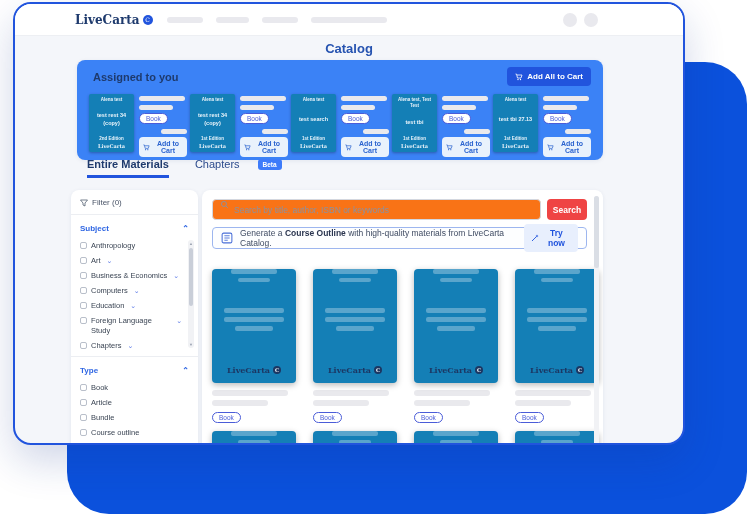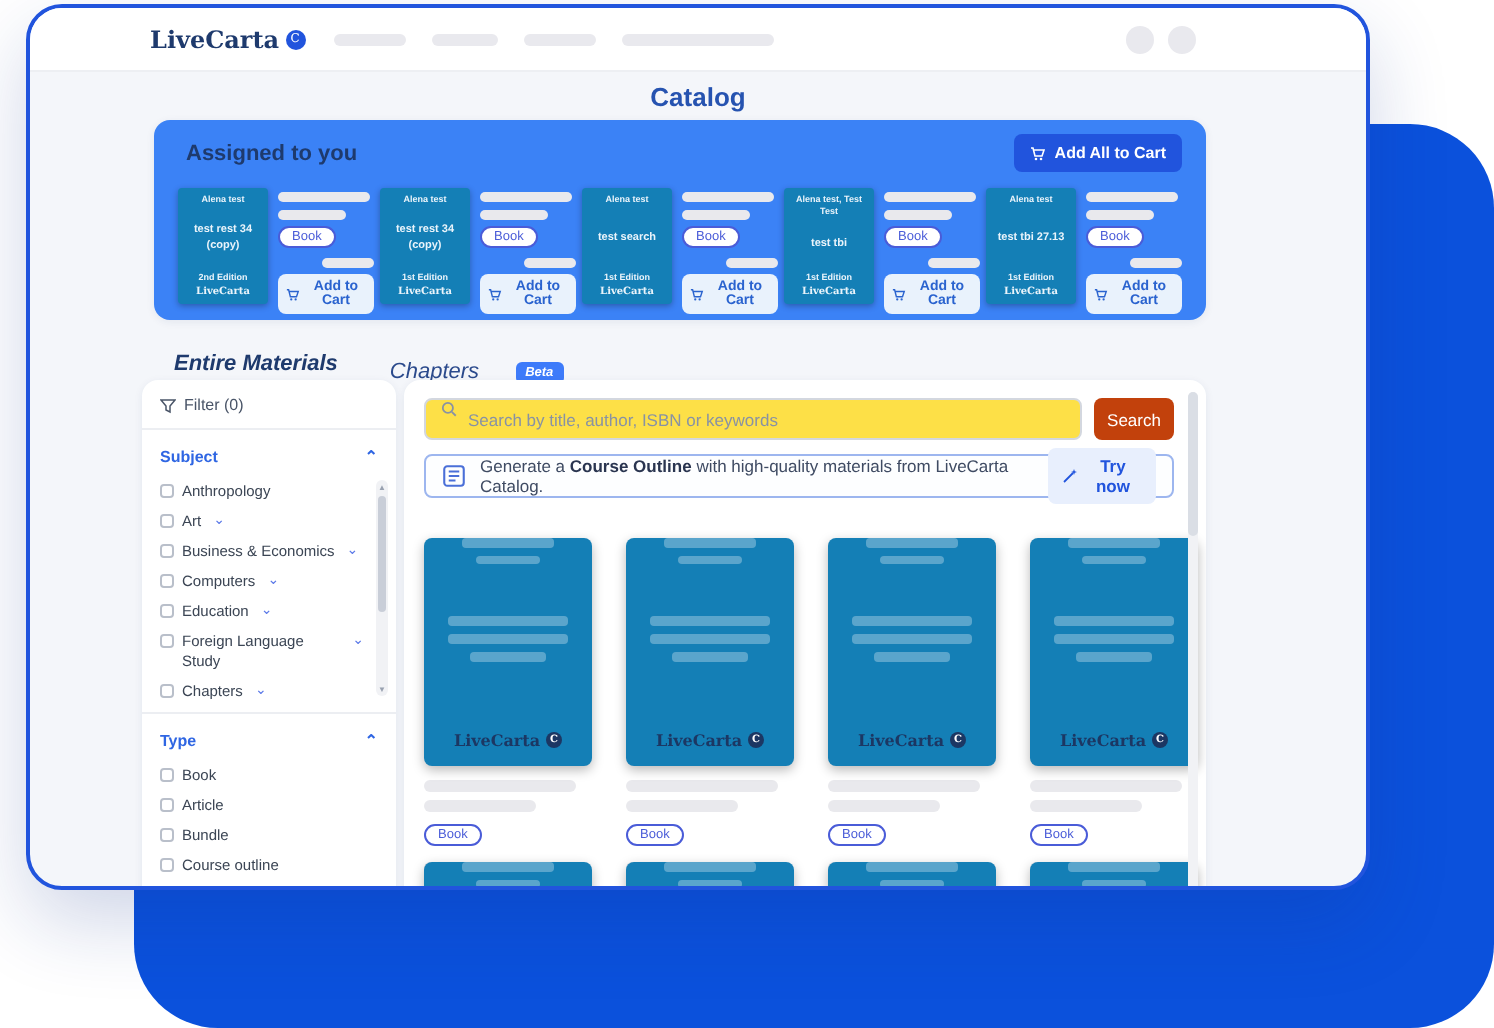--- a/index.html
+++ b/index.html
@@ -47,21 +47,21 @@
   .acover .a-brand  { font-family:"DejaVu Serif",serif; font-size:5px; font-weight:bold; margin-top:2px; }
   .acol { margin-left:5px; width:48px; display:flex; flex-direction:column; }
   .skel { background:#e9e9ed; border-radius:2.5px; height:5px; }
   .pill-book { align-self:flex-start; font-size:6.5px; color:#4a5cd8; border:1px solid #4a5cd8;
                border-radius:7px; padding:1px 6px; margin:3px 0 0 0; background:#fff; }
   .btn-light { margin-top:3px; background:#e9f2fc; color:#2a63cf; font-size:7px; font-weight:bold;
                border:none; border-radius:4px; padding:3px 4px; display:flex; align-items:center;
                gap:3px; cursor:pointer; align-self:flex-start; }
 
   
-  .tabs { position:absolute; left:72px; top:172px; display:flex; gap:26px; align-items:center;font-style:italic; }
+  .tabs { position:absolute; left:72px; top:154px; display:flex; gap:26px; align-items:flex-start; }
   .tab-active { font-size:11px; font-weight:bold; color:#1e3a6d; padding-bottom:5px;
                 border-bottom:3px solid #2154dd; cursor:pointer; }
   .tab { font-size:11px; color:#2b4a8c; display:flex; align-items:center; gap:18px; cursor:pointer; }
   .beta { font-size:6.5px; font-weight:bold; color:#fff; background:#3d7bfa;
           border-radius:3px; padding:2px 5px; }
 
   
   .sidebar { position:absolute; left:56px; top:186px; width:127px; height:280px;
              background:#fff; border-radius:8px; box-shadow:0 1px 4px rgba(30,50,100,.08); }
   .filter-row { display:flex; align-items:center; gap:4px; padding:8px 9px 7px 9px;
@@ -81,26 +81,26 @@
                   display:flex; flex-direction:column; align-items:center;
                   justify-content:space-between; padding:1px 0; cursor:pointer; }
   .sb-thumb { position:absolute; left:1px; top:8px; width:4px; height:58px;
               background:#c9ced8; border-radius:2px; }
 
   
   .main-panel { position:absolute; left:187px; top:186px; width:401px; height:280px;
                 background:#fff; border-radius:8px; box-shadow:0 1px 4px rgba(30,50,100,.08);
                 overflow:hidden; }
   .search-row { position:absolute; left:10px; top:9px; right:16px; height:21px; display:flex; gap:6px; }
-  .search-box { flex:1; border:1px solid #d3d7df; border-radius:4px; background:#fde047;
+  .search-box { flex:1; border:1px solid #d3d7df; border-radius:4px; background:#f97316;
                 display:flex; gap:5px; padding:0 7px; }
   .search-box input { border:none; outline:none; flex:1; font-size:8.5px; color:#3b4554;
                       font-family:"Liberation Sans",sans-serif; background:transparent; }
   .search-box input::placeholder { color:#8892a4; }
-  .btn-search { width:40px; background:#c2410c; color:#fff; font-size:8.5px; font-weight:normal;
+  .btn-search { width:40px; background:#ef4444; color:#fff; font-size:8.5px; font-weight:bold;
                 border:none; border-radius:4px; cursor:pointer; }
   .banner { position:absolute; left:10px; top:37px; right:16px; height:22px;
             border:1px solid #9db6ef; border-radius:4px; background:#fdfeff;
             display:flex; align-items:center; padding:0 8px; gap:7px; }
   .banner-text { font-size:8.5px; color:#3f4b63; }
   .banner-text b { color:#2a3550; }
   .btn-try { margin-left:auto; background:#e8effd; color:#2154dd; font-size:8.5px; font-weight:bold;
              border:none; border-radius:4px; padding:4px 7px; display:flex; align-items:center;
              gap:3px; cursor:pointer; }
 

